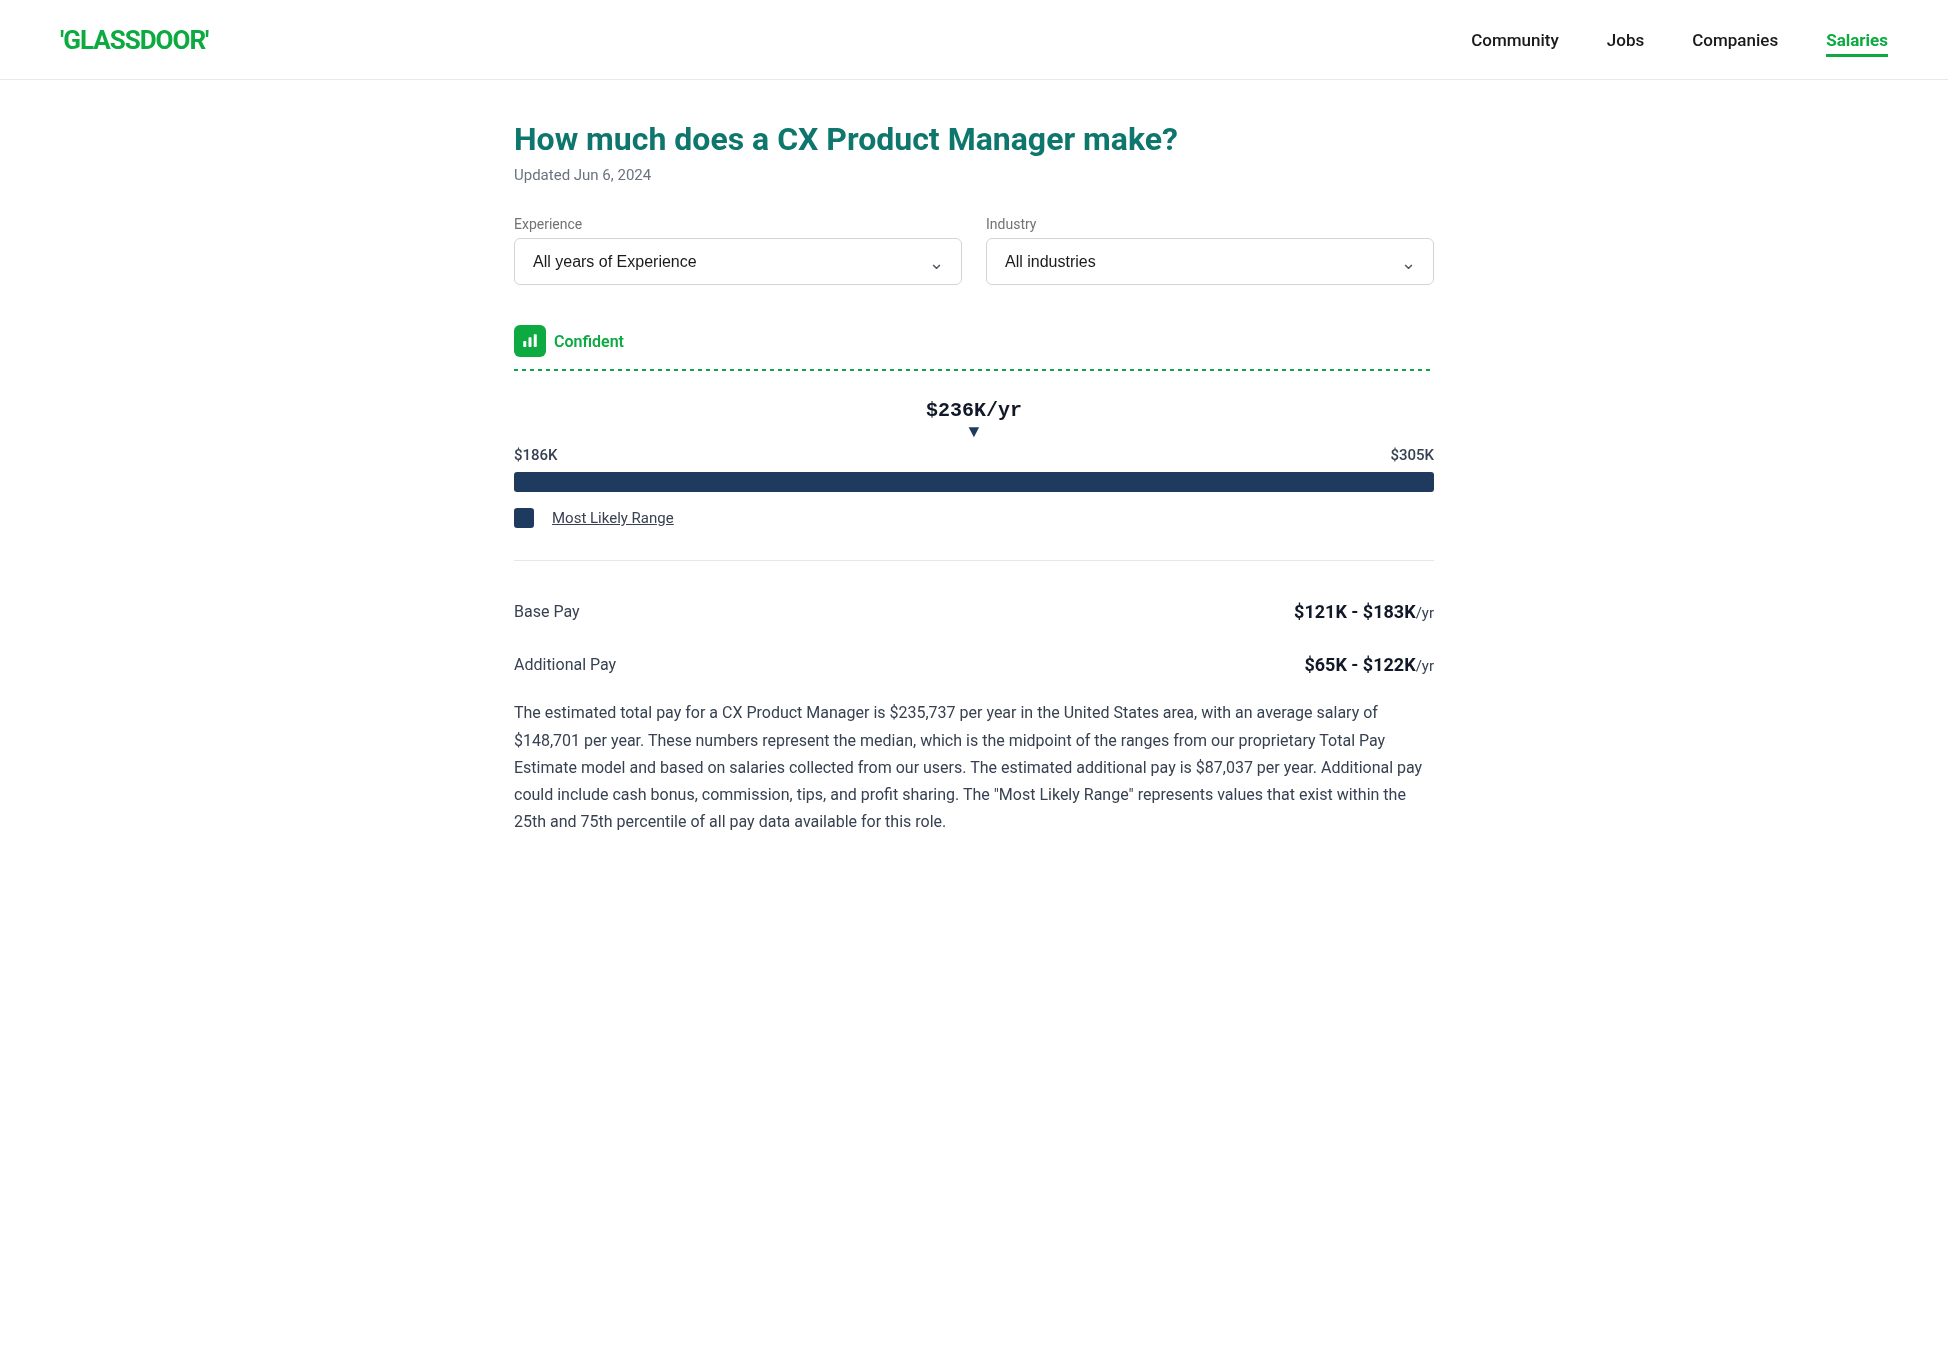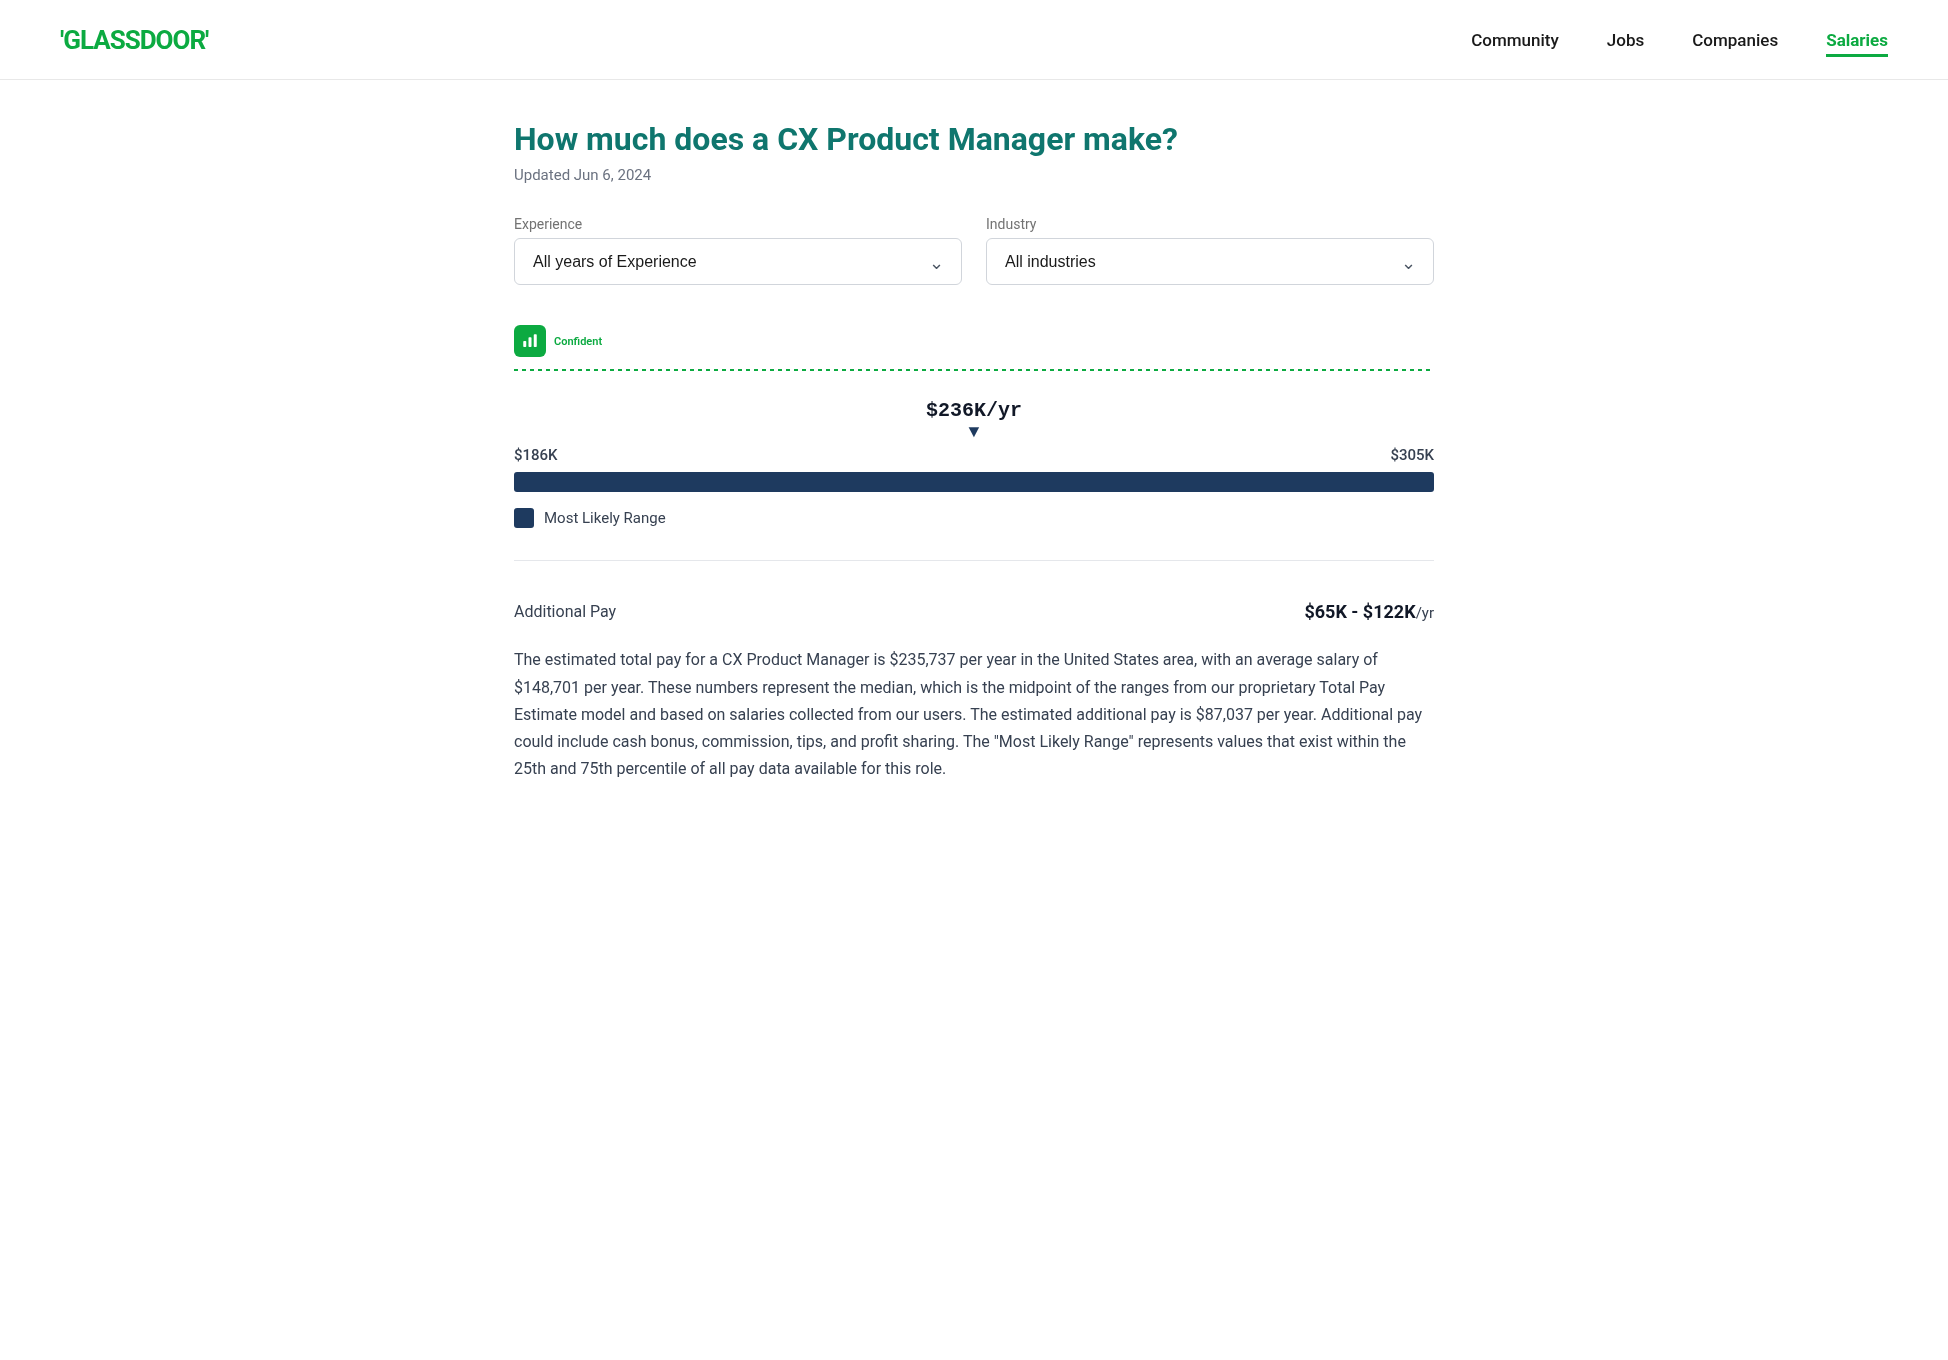--- a/index.html
+++ b/index.html
@@ -120,21 +120,21 @@
       display: flex;
       align-items: center;
       justify-content: center;
     }
     .confident-icon svg {
       width: 18px;
       height: 18px;
       fill: #fff;
     }
     .confident-text {
-      font-size: 11px;
+      font-size: 16px;
       font-weight: 600;
       color: #0caa41;
     }
     .confident-underline {
       height: 2px;
       background: repeating-linear-gradient(90deg, #0caa41 0, #0caa41 4px, transparent 4px, transparent 8px);
       width: 100%;
       margin-bottom: 24px;
     }
 
@@ -187,23 +187,24 @@
       height: 20px;
       background: #1e3a5f;
       border-radius: 3px;
       margin-bottom: 16px;
       position: relative;
     }
 
     .range-legend {
       display: flex;
       align-items: center;
-      gap: 10px;
-      font-size: 15px;
-      color: #374151;
+      gap: 18px;
+      font-size: 15px;
+      color: #374151;
+      text-decoration: underline;
     }
 
     .legend-box {
       width: 20px;
       height: 20px;
       background: #1e3a5f;
       border-radius: 3px;
       flex-shrink: 0;
     }
 
@@ -340,20 +341,26 @@
         <div class="legend-box"></div>
         <span>Most Likely Range</span>
       </div>
     </div>
   </div>
 
   
   <hr class="divider">
 
   
+  <div class="pay-row">
+    <span class="pay-row-label">Base Pay</span>
+    <span class="pay-row-value">
+      <span>$121K - $183K</span><span class="yr">/yr</span>
+    </span>
+  </div>
 
   
   <div class="pay-row">
     <span class="pay-row-label">Additional Pay</span>
     <span class="pay-row-value">
       <span>$65K - $122K</span><span class="yr">/yr</span>
     </span>
   </div>
 
   

